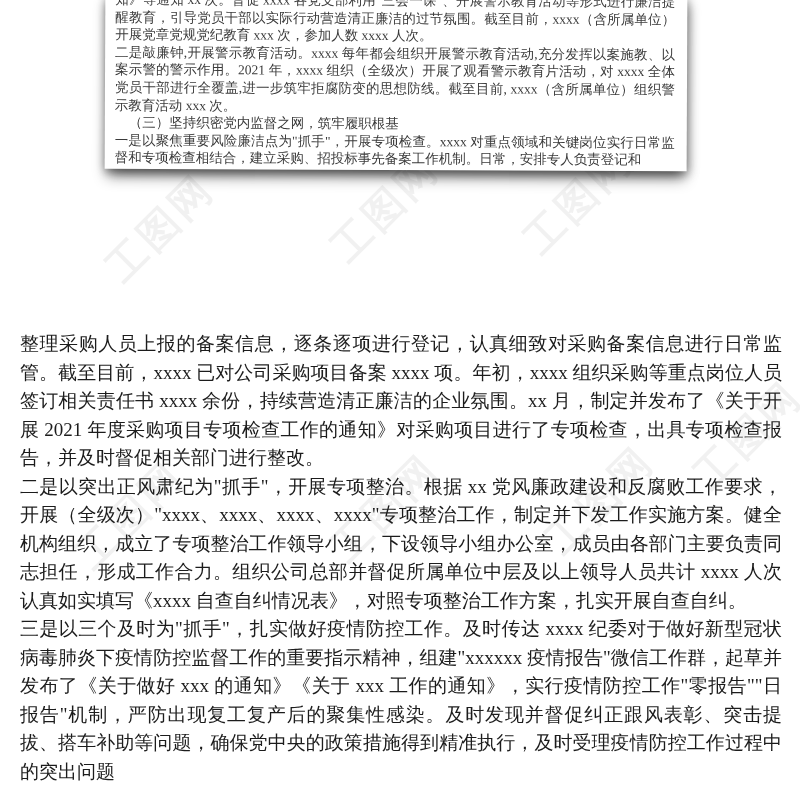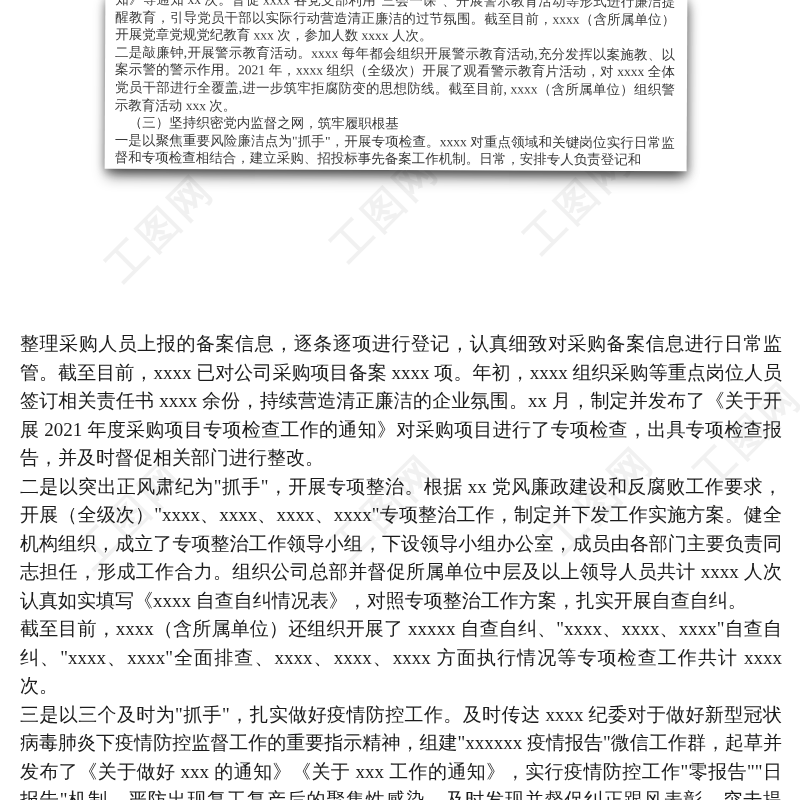--- a/index.html
+++ b/index.html
@@ -82,15 +82,14 @@
       <p>知》等通知 xx 次。督促 xxxx 各党支部利用"三会一课"、开展警示教育活动等形式进行廉洁提醒教育，引导党员干部以实际行动营造清正廉洁的过节氛围。截至目前，xxxx（含所属单位）开展党章党规党纪教育 xxx 次，参加人数 xxxx 人次。</p>
       <p>二是敲廉钟,开展警示教育活动。xxxx 每年都会组织开展警示教育活动,充分发挥以案施教、以案示警的警示作用。2021 年，xxxx 组织（全级次）开展了观看警示教育片活动，对 xxxx 全体党员干部进行全覆盖,进一步筑牢拒腐防变的思想防线。截至目前, xxxx（含所属单位）组织警示教育活动 xxx 次。</p>
       <p class="indent">（三）坚持织密党内监督之网，筑牢履职根基</p>
       <p>一是以聚焦重要风险廉洁点为"抓手"，开展专项检查。xxxx 对重点领域和关键岗位实行日常监督和专项检查相结合，建立采购、招投标事先备案工作机制。日常，安排专人负责登记和</p>
     </div>
 </div>
 
 <div class="body-text" id="body-text">
     <p>整理采购人员上报的备案信息，逐条逐项进行登记，认真细致对采购备案信息进行日常监管。截至目前，xxxx 已对公司采购项目备案 xxxx 项。年初，xxxx 组织采购等重点岗位人员签订相关责任书 xxxx 余份，持续营造清正廉洁的企业氛围。xx 月，制定并发布了《关于开展 2021 年度采购项目专项检查工作的通知》对采购项目进行了专项检查，出具专项检查报告，并及时督促相关部门进行整改。</p>
     <p>二是以突出正风肃纪为"抓手"，开展专项整治。根据 xx 党风廉政建设和反腐败工作要求，开展（全级次）"xxxx、xxxx、xxxx、xxxx"专项整治工作，制定并下发工作实施方案。健全机构组织，成立了专项整治工作领导小组，下设领导小组办公室，成员由各部门主要负责同志担任，形成工作合力。组织公司总部并督促所属单位中层及以上领导人员共计 xxxx 人次认真如实填写《xxxx 自查自纠情况表》，对照专项整治工作方案，扎实开展自查自纠。</p>
-    <p>截至目前，xxxx（含所属单位）还组织开展了 xxxxx 自查自纠、"xxxx、xxxx、xxxx"自查自纠、"xxxx、xxxx"全面排查、xxxx、xxxx、xxxx 方面执行情况等专项检查工作共计 xxxx 次。</p>
     <p>三是以三个及时为"抓手"，扎实做好疫情防控工作。及时传达 xxxx 纪委对于做好新型冠状病毒肺炎下疫情防控监督工作的重要指示精神，组建"xxxxxx 疫情报告"微信工作群，起草并发布了《关于做好 xxx 的通知》《关于 xxx 工作的通知》，实行疫情防控工作"零报告""日报告"机制，严防出现复工复产后的聚集性感染。及时发现并督促纠正跟风表彰、突击提拔、搭车补助等问题，确保党中央的政策措施得到精准执行，及时受理疫情防控工作过程中的突出问题</p>
   </div>
 
 </body></html>

